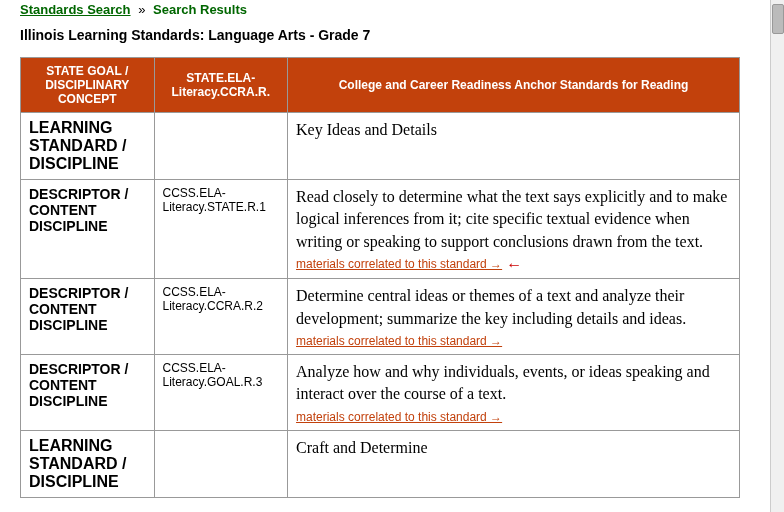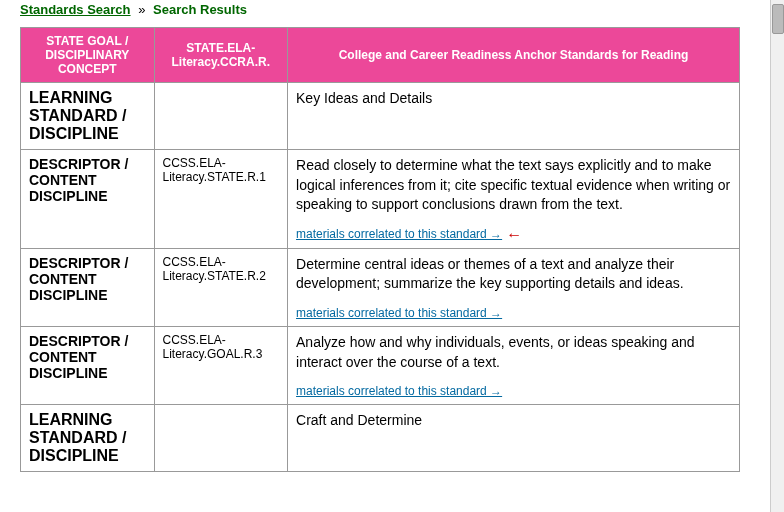--- a/index.html
+++ b/index.html
@@ -53,21 +53,21 @@
     }
 
     .standards-table td, .standards-table th {
       border: 1px solid #999;
       padding: 6px 8px;
       vertical-align: top;
       font-size: 12px;
     }
 
     .header-row th {
-      background-color: #ec4899;
+      background-color: #c2410c;
       color: #fff;
       font-weight: bold;
       font-size: 12px;
       vertical-align: middle;
     }
 
     .col-state-goal { width: 130px; }
     .col-ccss { width: 130px; }
     .col-description { width: 440px; }
 
@@ -79,31 +79,32 @@
     .descriptor-label {
       font-weight: bold;
       font-size: 14px;
     }
 
     .ccss-code {
       font-size: 12px;
     }
 
     .description-text {
-      font-size: 14px;
+      font-size: 16px;
       line-height: 1.4;
+      font-family: Liberation Serif, serif;
     }
 
     .materials-link {
-      color: #0369a1;
+      color: #c2410c;
       text-decoration: underline;
       cursor: pointer;
       font-size: 12px;
       display: inline-block;
-      margin-top: 12px;
+      margin-top: 4px;
     }
 
     .arrow-indicator {
       color: #cc0000;
       font-size: 16px;
       margin-left: 4px;
     }
 
     .scrollbar {
       position: absolute;
@@ -132,20 +133,21 @@
 <body>
 
 <div class="page-wrapper">
 
   <div class="breadcrumb">
     <a>Standards Search</a>
     <span class="breadcrumb-separator">»</span>
     <span class="breadcrumb-current">Search Results</span>
   </div>
 
+  <div class="page-title">Illinois Learning Standards: Language Arts - Grade 7</div>
 
   <table class="standards-table">
     <thead>
       <tr class="header-row">
         <th class="col-state-goal">STATE GOAL / DISCIPLINARY CONCEPT</th>
         <th class="col-ccss">STATE.ELA-Literacy.CCRA.R.</th>
         <th class="col-description">College and Career Readiness Anchor Standards for Reading</th>
       </tr>
     </thead>
     <tbody>
@@ -174,24 +176,24 @@
           <br>
           <a class="materials-link">materials correlated to this standard →</a><span class="arrow-indicator">←</span>
         </td>
       </tr>
 
       <tr>
         <td class="indent-cell">
           <span class="descriptor-label">DESCRIPTOR / CONTENT DISCIPLINE</span>
         </td>
         <td>
-          <span class="ccss-code">CCSS.ELA-Literacy.STATE.R.2</span>
-        </td>
-        <td>
-          <span class="description-text">Determine central ideas or themes of a text and analyze their development; summarize the key supporting details and ideas.</span>
+          <span class="ccss-code">CCSS.ELA-Literacy.CCRA.R.2</span>
+        </td>
+        <td>
+          <span class="description-text">Determine central ideas or themes of a text and analyze their development; summarize the key including details and ideas.</span>
           <br>
           <a class="materials-link">materials correlated to this standard →</a>
         </td>
       </tr>
 
       <tr>
         <td class="indent-cell">
           <span class="descriptor-label">DESCRIPTOR / CONTENT DISCIPLINE</span>
         </td>
         <td>

